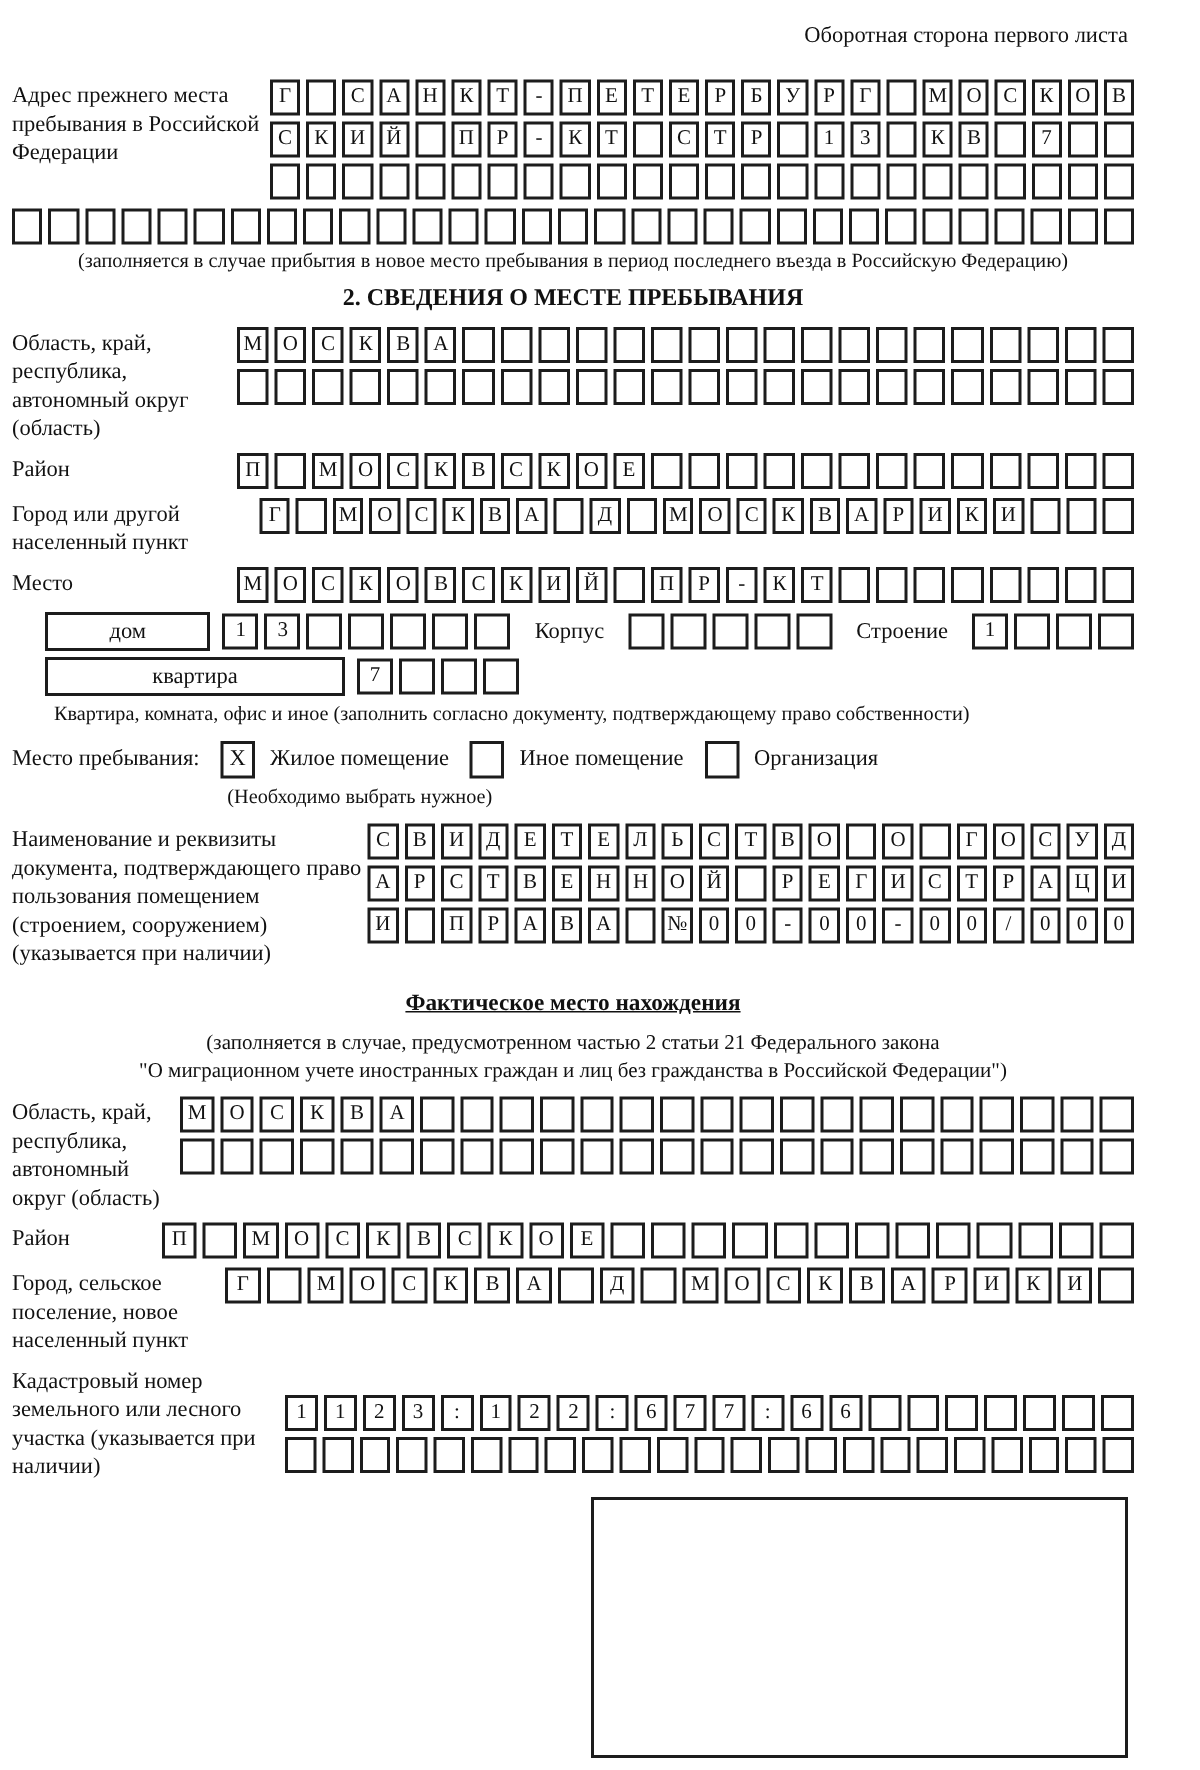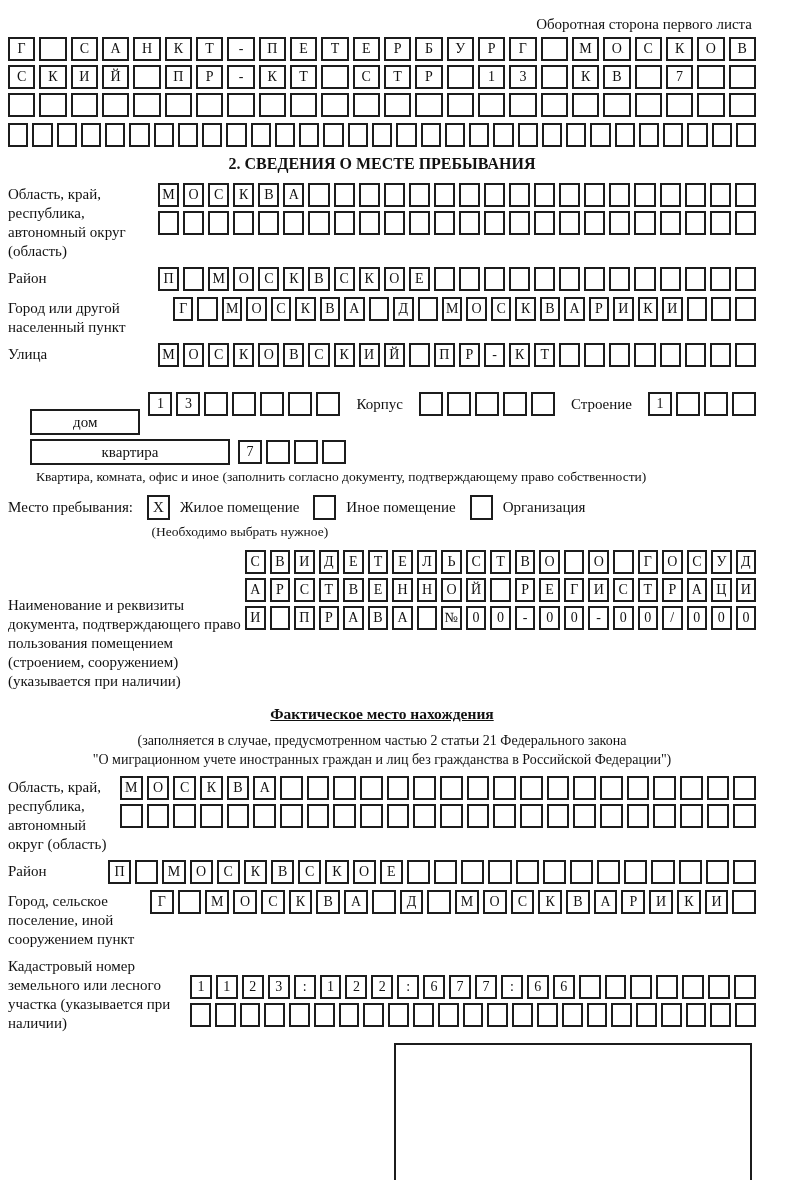--- a/index.html
+++ b/index.html
@@ -2,25 +2,25 @@
 <html><head>
 <meta charset="utf-8">
 <style>
   html,body{margin:0;padding:0;background:#ffffff;}
   body{
     width:800px;height:1180px;overflow:hidden;
     font-family:"Liberation Serif","DejaVu Serif",serif;
     color:#111;
   }
   .page{padding:12px 44px 0 8px;}
-  .header-note{text-align:right;font-size:15px;margin:4px 4px 4px 0;}
+  .header-note{text-align:right;font-size:15px;margin:4px 4px 20px 0;}
   .field{display:flex;align-items:flex-start;margin-bottom:6px;}
   .flabel{font-size:15px;line-height:19px;flex:0 0 auto;padding-top:2px;}
   .w172{width:172px;} .w150{width:150px;} .w165{width:165px;}
-  .w235{width:237px;margin-top:44px;} .w112{width:112px;} .w100{width:100px;}
+  .w235{width:237px;} .w112{width:112px;} .w100{width:100px;}
   .w140{width:142px;} .w180{width:182px;}
   .rows{flex:1;display:flex;flex-direction:column;gap:4px;min-width:0;}
   .box-row{display:flex;gap:4px;flex:1;}
   .rows .box-row{flex:none;}
   .cell{
     flex:1;height:24px;border:2px solid #1c1c1c;background:#fff;
     display:flex;align-items:center;justify-content:center;
     font-size:14px;line-height:1;box-sizing:border-box;min-width:0;
   }
   .box-row.fixed .cell{flex:0 0 24px;}
@@ -29,21 +29,21 @@
   .caption.center{text-align:center;}
   .caption.left{padding-left:28px;}
   .section-title{font-weight:bold;font-size:16px;text-align:center;margin:8px 0 10px 0;}
   .subtitle{font-weight:bold;font-size:15.5px;text-align:center;margin:14px 0 10px 0;text-decoration:underline;}
   .inline-row{display:flex;align-items:center;margin-bottom:4px;}
   .named-box{
     border:2px solid #1c1c1c;height:26px;box-sizing:border-box;
     display:flex;align-items:center;justify-content:center;
     font-size:15px;margin-left:22px;
   }
-  .named-box.wdom{width:168px;margin-top:36px;} .named-box.wkv{width:200px;}
+  .named-box.wdom{width:168px;} .named-box.wkv{width:200px;}
   .inline-label{font-size:15px;padding:0 8px 0 16px;}
   .house-cells{display:flex;gap:4px;margin-left:8px;}
   .stay{margin-top:10px;font-size:15px;}
   .checkbox{
     width:23px;height:25px;border:2px solid #1c1c1c;box-sizing:border-box;
     display:inline-flex;align-items:center;justify-content:center;
     font-size:15px;margin:0 10px 0 14px;flex:none;
   }
   .opt-label{white-space:nowrap;}
   .note-under{font-size:13.5px;text-align:center;width:62%;margin:2px 0 10px 0;}
@@ -52,20 +52,21 @@
   .stamp-box{width:358px;height:174px;border:2px solid #1c1c1c;box-sizing:border-box;}
 </style>
 </head>
 <body>
 
 <div class="page">
 
   <div class="header-note">Оборотная сторона первого листа</div>
 
   <div class="field">
+    <div class="flabel w172">Адрес прежнего места пребывания в Российской Федерации</div>
     <div class="rows">
       <div class="box-row">
           <span class="cell">Г</span>
           <span class="cell"></span>
           <span class="cell">С</span>
           <span class="cell">А</span>
           <span class="cell">Н</span>
           <span class="cell">К</span>
           <span class="cell">Т</span>
           <span class="cell">-</span>
@@ -166,20 +167,21 @@
       <span class="cell"></span>
       <span class="cell"></span>
       <span class="cell"></span>
       <span class="cell"></span>
       <span class="cell"></span>
       <span class="cell"></span>
       <span class="cell"></span>
       <span class="cell"></span>
       <span class="cell"></span>
     </div>
+  <div class="caption center">(заполняется в случае прибытия в новое место пребывания в период последнего въезда в Российскую Федерацию)</div>
 
   <div class="section-title">2. СВЕДЕНИЯ О МЕСТЕ ПРЕБЫВАНИЯ</div>
 
   <div class="field">
     <div class="flabel w150">Область, край, республика, автономный округ (область)</div>
     <div class="rows">
       <div class="box-row">
           <span class="cell">М</span>
           <span class="cell">О</span>
           <span class="cell">С</span>
@@ -292,21 +294,21 @@
           <span class="cell">К</span>
           <span class="cell">И</span>
           <span class="cell"></span>
           <span class="cell"></span>
           <span class="cell"></span>
         </div>
     </div>
   </div>
 
   <div class="field">
-    <div class="flabel w150">Улица</div>
+    <div class="flabel w150">Место</div>
     <div class="rows">
       <div class="box-row">
           <span class="cell">М</span>
           <span class="cell">О</span>
           <span class="cell">С</span>
           <span class="cell">К</span>
           <span class="cell">О</span>
           <span class="cell">В</span>
           <span class="cell">С</span>
           <span class="cell">К</span>
@@ -547,21 +549,21 @@
           <span class="cell"></span>
           <span class="cell"></span>
           <span class="cell"></span>
           <span class="cell"></span>
           <span class="cell"></span>
         </div>
     </div>
   </div>
 
   <div class="field">
-    <div class="flabel w140">Город, сельское поселение, иной сооружением пункт</div>
+    <div class="flabel w140">Город, сельское поселение, новое населенный пункт</div>
     <div class="rows">
       <div class="box-row">
           <span class="cell">Г</span>
           <span class="cell"></span>
           <span class="cell">М</span>
           <span class="cell">О</span>
           <span class="cell">С</span>
           <span class="cell">К</span>
           <span class="cell">В</span>
           <span class="cell">А</span>

